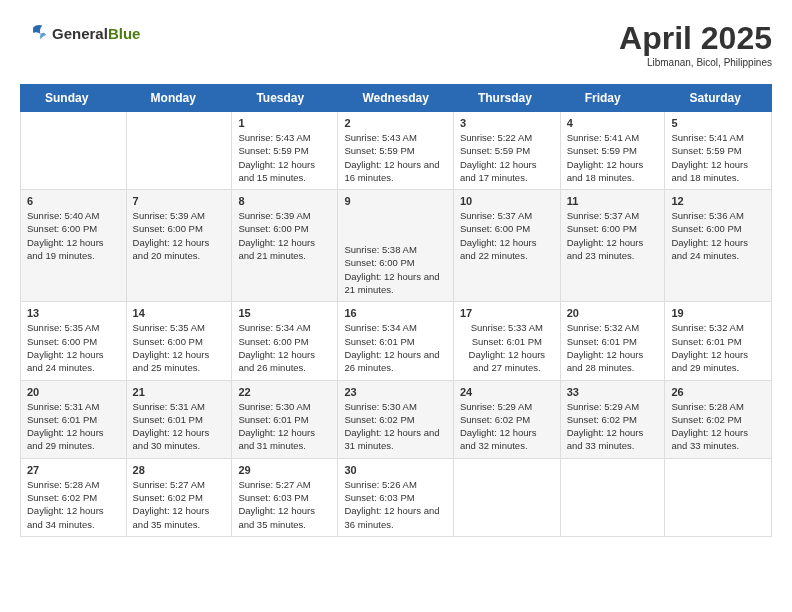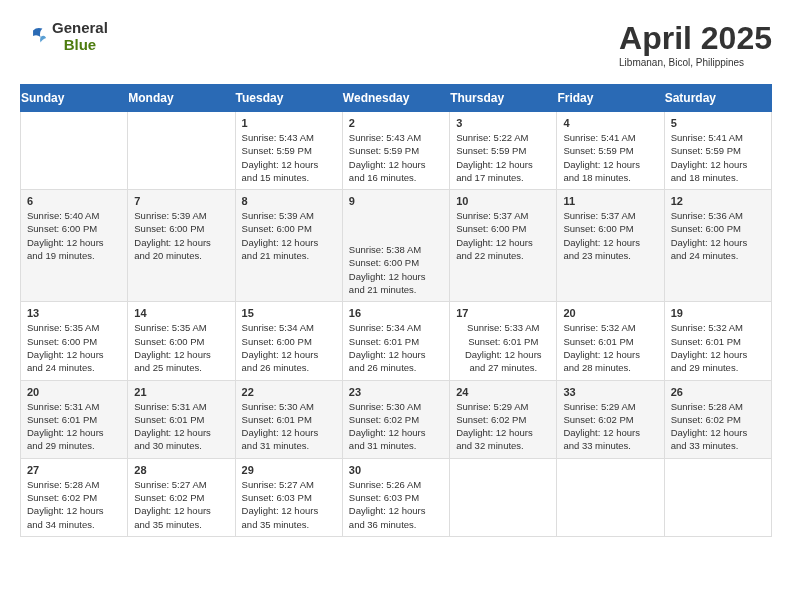--- a/index.html
+++ b/index.html
@@ -16,53 +16,53 @@
       align-items: flex-start;
       margin-bottom: 16px;
     }
     .logo {
       display: flex;
       align-items: center;
       gap: 4px;
     }
     .logo-text {
       display: flex;
-      flex-direction: column;
       font-size: 15px;
       font-weight: bold;
       line-height: 1.1;
     }
     .logo-general { color: #333; }
     .logo-blue { color: #4d7c0f; text-align: center; }
     .logo-icon {
       width: 28px;
       height: 28px;
     }
     .title-block {
+      text-align: right;
     }
     .month-title {
       font-size: 32px;
       font-weight: bold;
       color: #333;
     }
     .location-title {
       font-size: 10px;
       color: #333;
     }
     .calendar {
       width: 100%;
       border-collapse: collapse;
       border: 1px solid #ccc;
     }
     .calendar th {
       background-color: #2a6ab5;
       color: #fff;
       font-size: 12px;
       font-weight: bold;
-      padding: 6px 0;
+      padding: 6px 24px;
       text-align: left;
       border: 1px solid #2a6ab5;
     }
     .calendar td {
       vertical-align: top;
       padding: 5px 6px;
       border: 1px solid #ddd;
       width: calc(100% / 7);
       font-size: 10px;
       color: #333;

